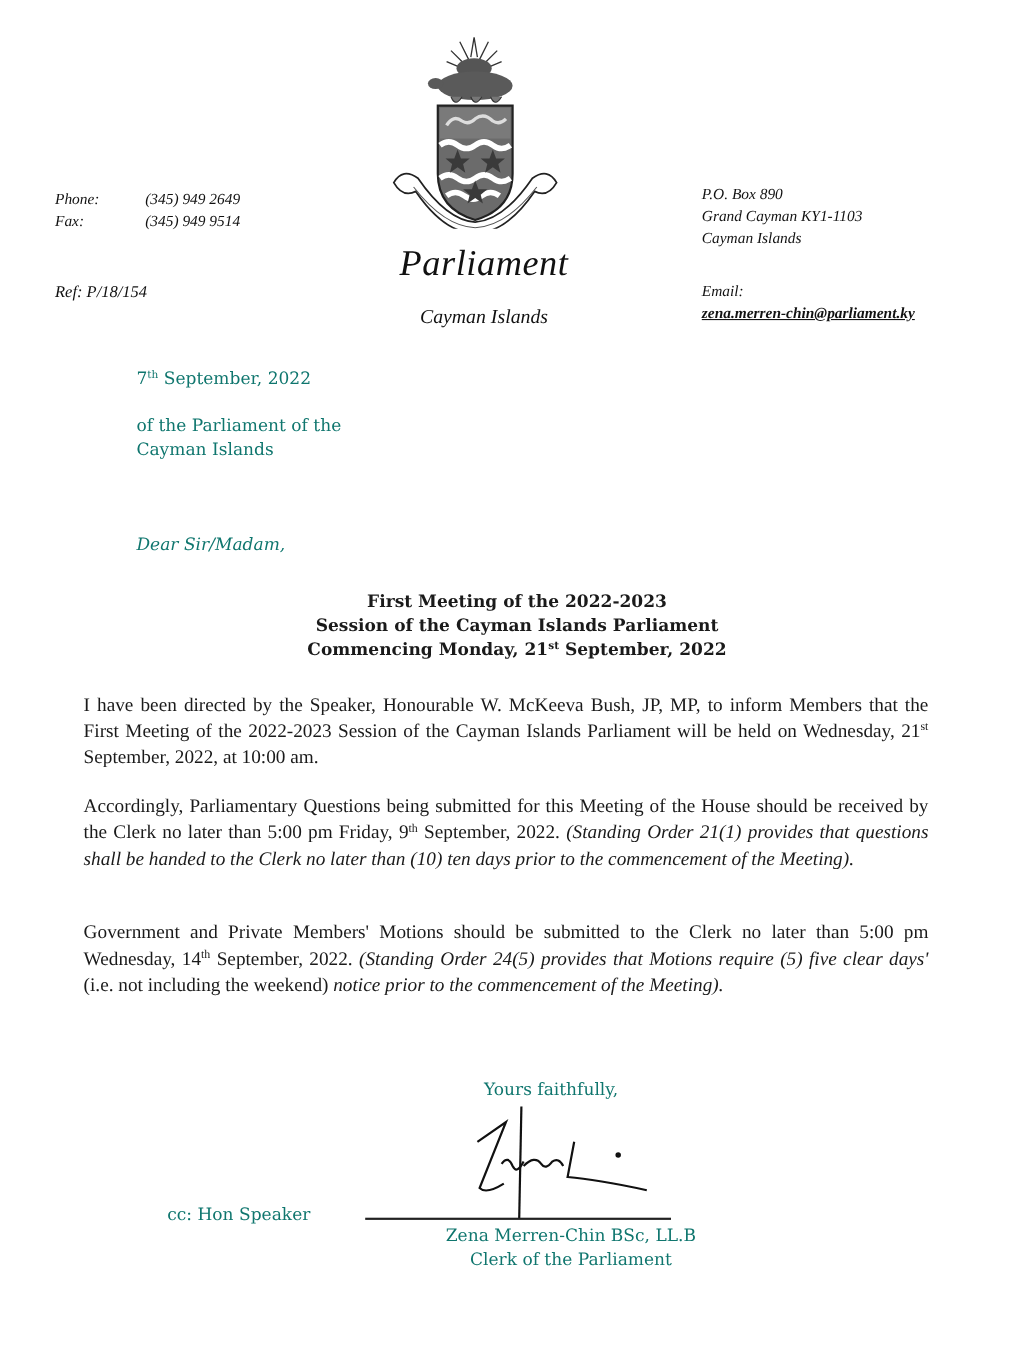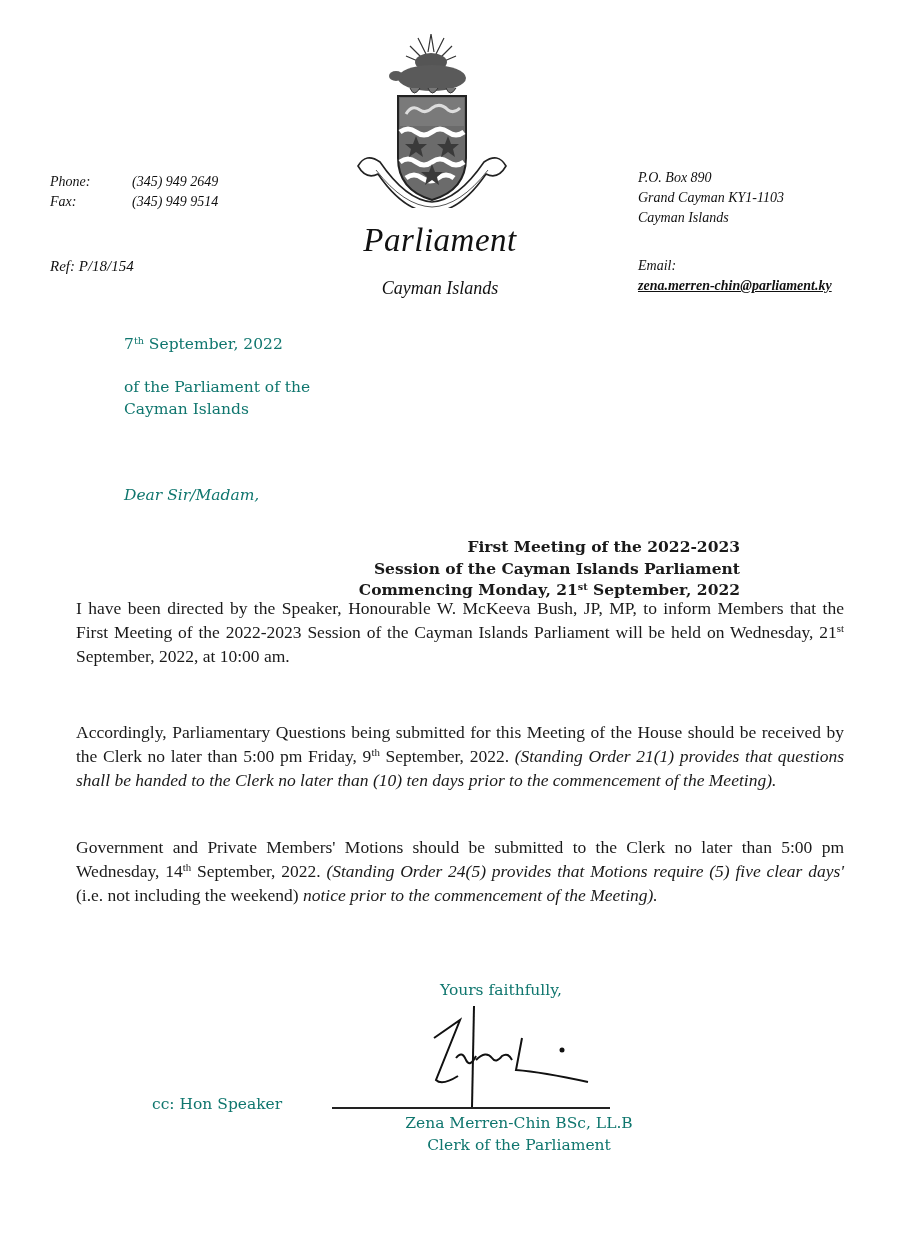--- a/index.html
+++ b/index.html
@@ -10,21 +10,21 @@
     .contact-row { display: flex; }
     .contact-row .k { width: 82px; }
     .crest { left: 336px; top: 28px; width: 190px; height: 180px; }
     .title-parl { left: 340px; top: 222px; width: 200px; text-align: center;
                   font-family: "Liberation Serif", serif; font-style: italic; font-size: 33px; color: #111; letter-spacing: 0.5px; }
     .title-ci { left: 340px; top: 278px; width: 200px; text-align: center;
                 font-family: "Liberation Serif", serif; font-style: italic; font-size: 18px; color: #111; }
     .body-text { font-family: "DejaVu Serif", serif; font-size: 15.5px; line-height: 21.5px; color: #0f766e; margin-left: 48px; }
     .cond { font-family: "Liberation Serif", serif; font-size: 17.5px; line-height: 24px; color: #1a1a1a; }
     .para { left: 76px; width: 768px; text-align: justify; }
-    .subject { left: 200px; top: 536px; width: 540px; text-align: right;
+    .subject { left: 200px; top: 536px; width: 540px; text-align: center;
                font-family: "DejaVu Serif", serif; font-weight: bold; font-size: 15.5px; line-height: 21.5px; }
     sup { font-size: 0.62em; line-height: 0; vertical-align: 0.55em; }
     em { font-style: italic; }
     .email-link { text-decoration: underline; font-weight: bold; color: #111; cursor: pointer; }
     .sig-line { left: 332px; top: 1107px; width: 278px; height: 1.5px; background: #222; }
     .sig-block { left: 332px; width: 278px; text-align: center; }
   </style>
 </head>
 <body>
 
@@ -89,21 +89,21 @@
 </div>
 
 <div class="abs body-text" style="left:76px; top:485px;font-style:italic;">Dear Sir/Madam,</div>
 
 <div class="abs subject">
   <div>First Meeting of the 2022-2023</div>
   <div>Session of the Cayman Islands Parliament</div>
   <div><span>Commencing Monday, 21</span><sup>st</sup><span> September, 2022</span></div>
 </div>
 
-<div class="abs para cond" style="top:596px;"><span>I have been directed by the Speaker, Honourable W. McKeeva Bush, JP, MP, to inform Members that the First Meeting of the 2022-2023 Session of the Cayman Islands Parliament will be held on Wednesday, 21</span><sup>st</sup><span> September, 2022, at 10:00 am.</span></div>
+<div class="abs para cond" style="top:628px;"><span>I have been directed by the Speaker, Honourable W. McKeeva Bush, JP, MP, to inform Members that the First Meeting of the 2022-2023 Session of the Cayman Islands Parliament will be held on Wednesday, 21</span><sup>st</sup><span> September, 2022, at 10:00 am.</span></div>
 
 <div class="abs para cond" style="top:720px;"><span>Accordingly, Parliamentary Questions being submitted for this Meeting of the House should be received by the Clerk no later than 5:00 pm Friday, 9</span><sup>th</sup><span> September, 2022. </span><em>(Standing Order 21(1) provides that questions shall be handed to the Clerk no later than (10) ten days prior to the commencement of the Meeting).</em></div>
 
 <div class="abs para cond" style="top:835px;"><span>Government and Private Members' Motions should be submitted to the Clerk no later than 5:00 pm Wednesday, 14</span><sup>th</sup><span> September, 2022. </span><em>(Standing Order 24(5) provides that Motions require (5) five clear days'</em><span> (i.e. not including the weekend) </span><em>notice prior to the commencement of the Meeting).</em></div>
 
 <div class="abs body-text" style="left:392px; top:980px;">Yours faithfully,</div>
 
 <div class="abs" style="left:412px; top:998px; width:200px; height:110px;">
   <svg width="200" height="110" viewBox="0 0 200 110">
     <path d="M22 40 L48 22 L24 82 Q30 88 46 78" stroke="#111" stroke-width="2" fill="none"></path>

